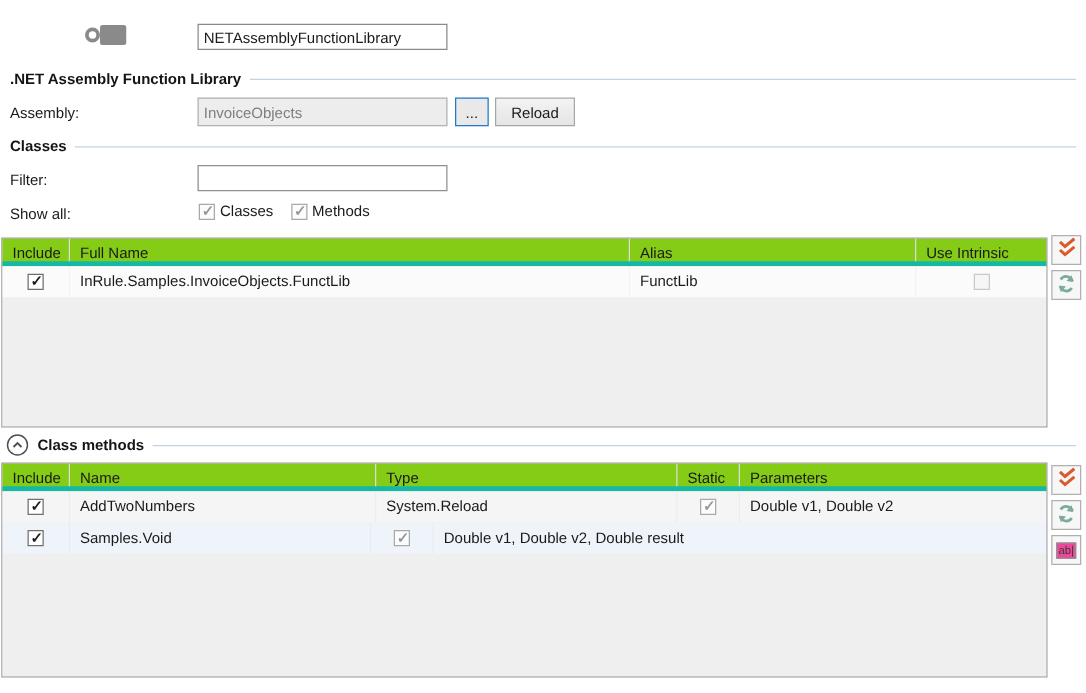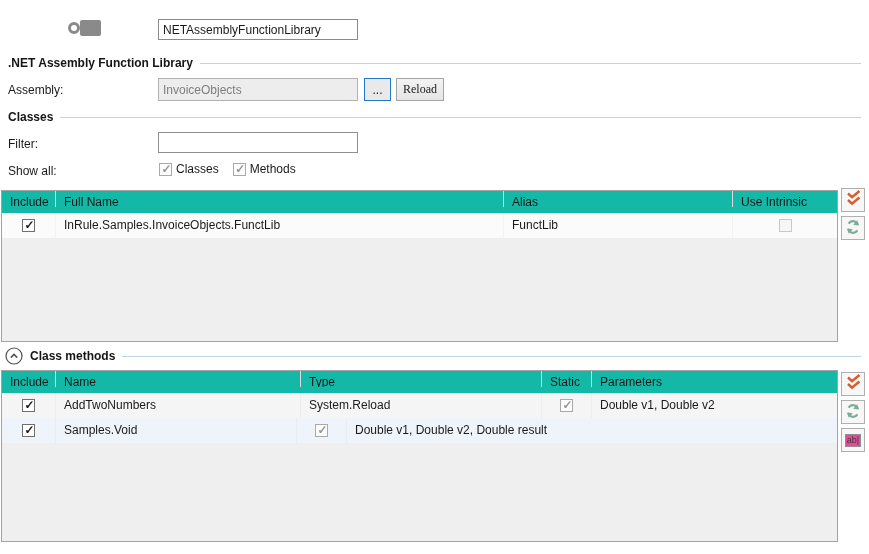--- a/index.html
+++ b/index.html
@@ -42,23 +42,23 @@
     position:absolute;left:158px;top:78px;width:200px;height:23px;
     border:1px solid #b2b2b2;background:#ededed;color:#7e7e7e;
     padding:1px 4px;font-family:"Liberation Sans",sans-serif;font-size:12px;
   }
   .browse-btn{
     position:absolute;left:364px;top:78px;width:27px;height:23px;
     border:1px solid #2478cc;background:#e9e9e9;font-family:"Liberation Sans",sans-serif;
     font-size:12px;color:#1a1a1a;line-height:10px;cursor:pointer;
   }
   .reload-btn{
-    position:absolute;left:396px;top:78px;width:48px;height:23px;
+    position:absolute;left:396px;top:78px;width:64px;height:23px;
     border:1px solid #a5a5a5;background:linear-gradient(#f3f3f3,#e5e5e5);
-    font-family:Liberation Serif, serif;font-size:12px;color:#1a1a1a;cursor:pointer;
+    font-family:Liberation Sans, sans-serif;font-size:12px;color:#1a1a1a;cursor:pointer;
   }
   .filter-input{
     position:absolute;left:158px;top:132px;width:200px;height:21px;
     border:1px solid #8f8f8f;padding:1px 4px;background:#fff;outline:none;
     font-family:"Liberation Sans",sans-serif;font-size:12px;
   }
 
   
   .cb{
     display:inline-block;width:13px;height:13px;background:#fff;
@@ -73,21 +73,21 @@
   .cb.disabled-empty{border:1px solid #c9c9c9;background:#f6f6f6;}
   .showall-group{position:absolute;left:159px;top:162px;display:flex;align-items:center;gap:4px;}
   .showall-group .cb-label{margin-right:10px;}
 
   
   .grid{
     position:absolute;left:1px;width:837px;background:#efefef;
     border:1px solid #a3a3a3;display:flex;flex-direction:column;
   }
   .grid-header{
-    display:flex;height:22px;background:#14b8a6;border-bottom:6px solid #14b8a6;flex:0 0 22px;
+    display:flex;height:22px;background:#84cc16;border-bottom:4px solid #14b8a6;flex:0 0 22px;
   }
   .hcell{
     padding:4px 0 0 8px;border-right:1px solid #dadada;color:#1a1a1a;
     white-space:nowrap;overflow:hidden;cursor:default;
   }
   .grid-row{display:flex;height:25px;flex:0 0 25px;align-items:stretch;}
   .cell{
     padding:5px 0 0 8px;white-space:nowrap;overflow:hidden;
     border-right:1px solid rgba(0,0,0,0.03);
   }

